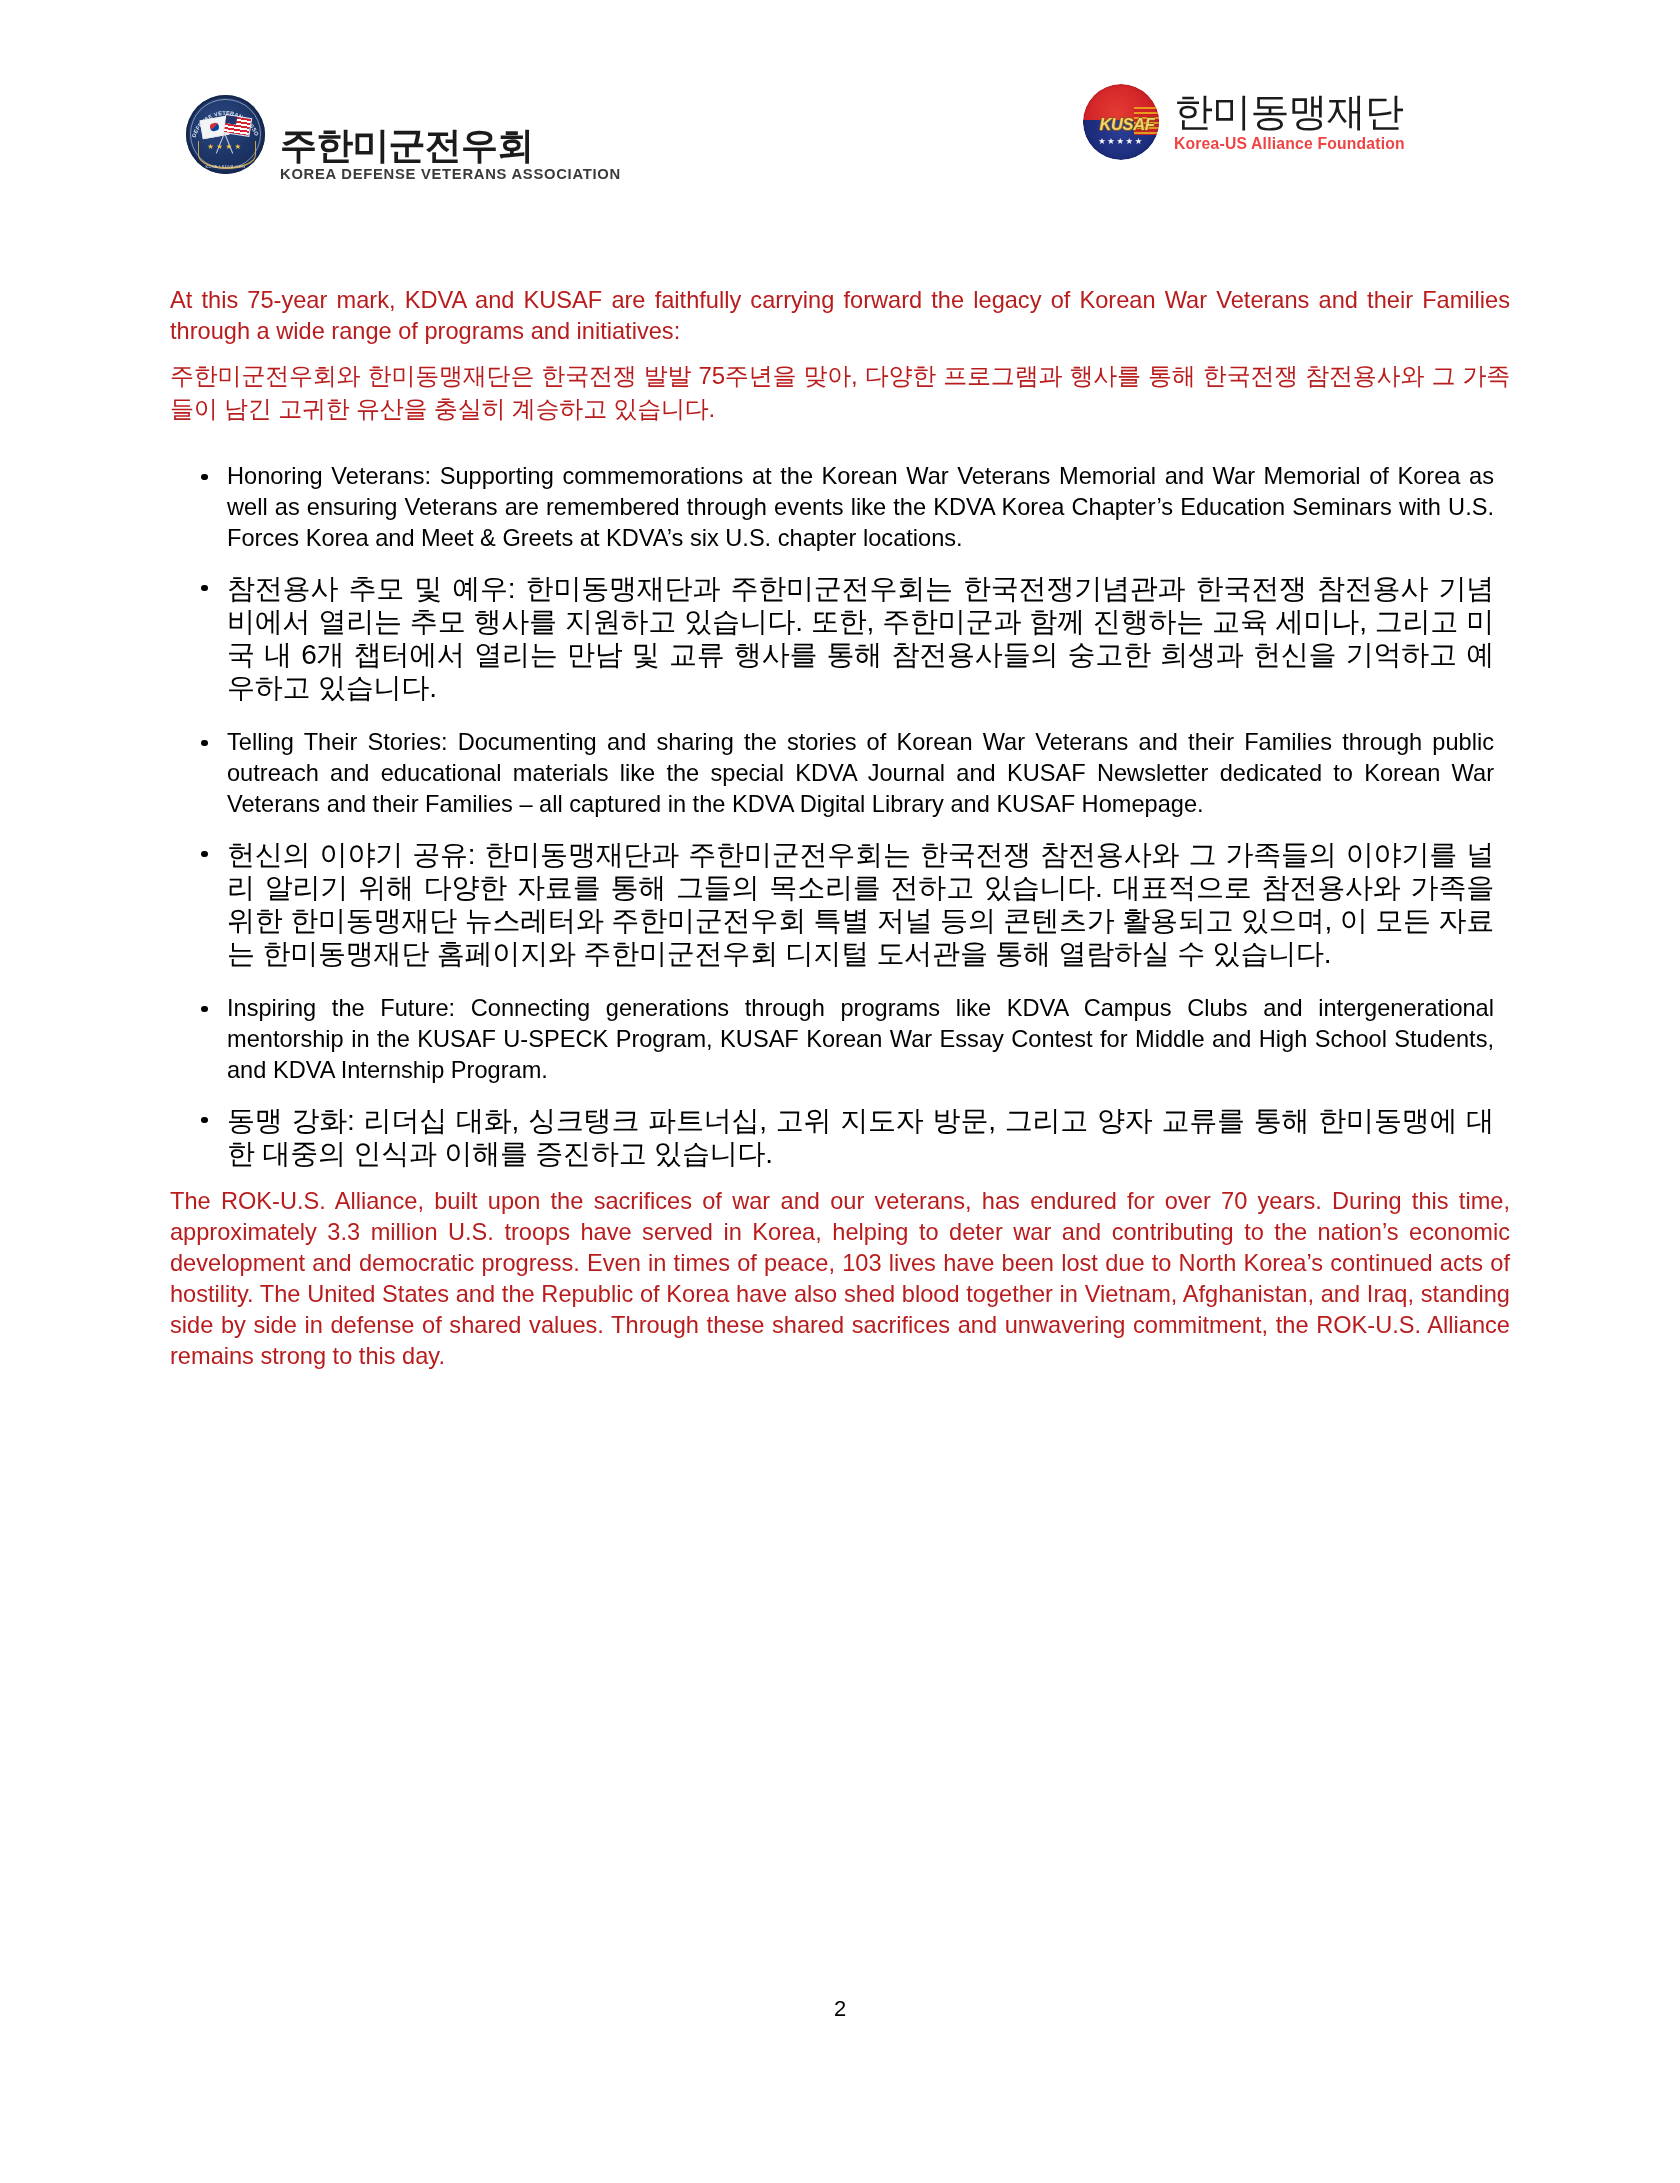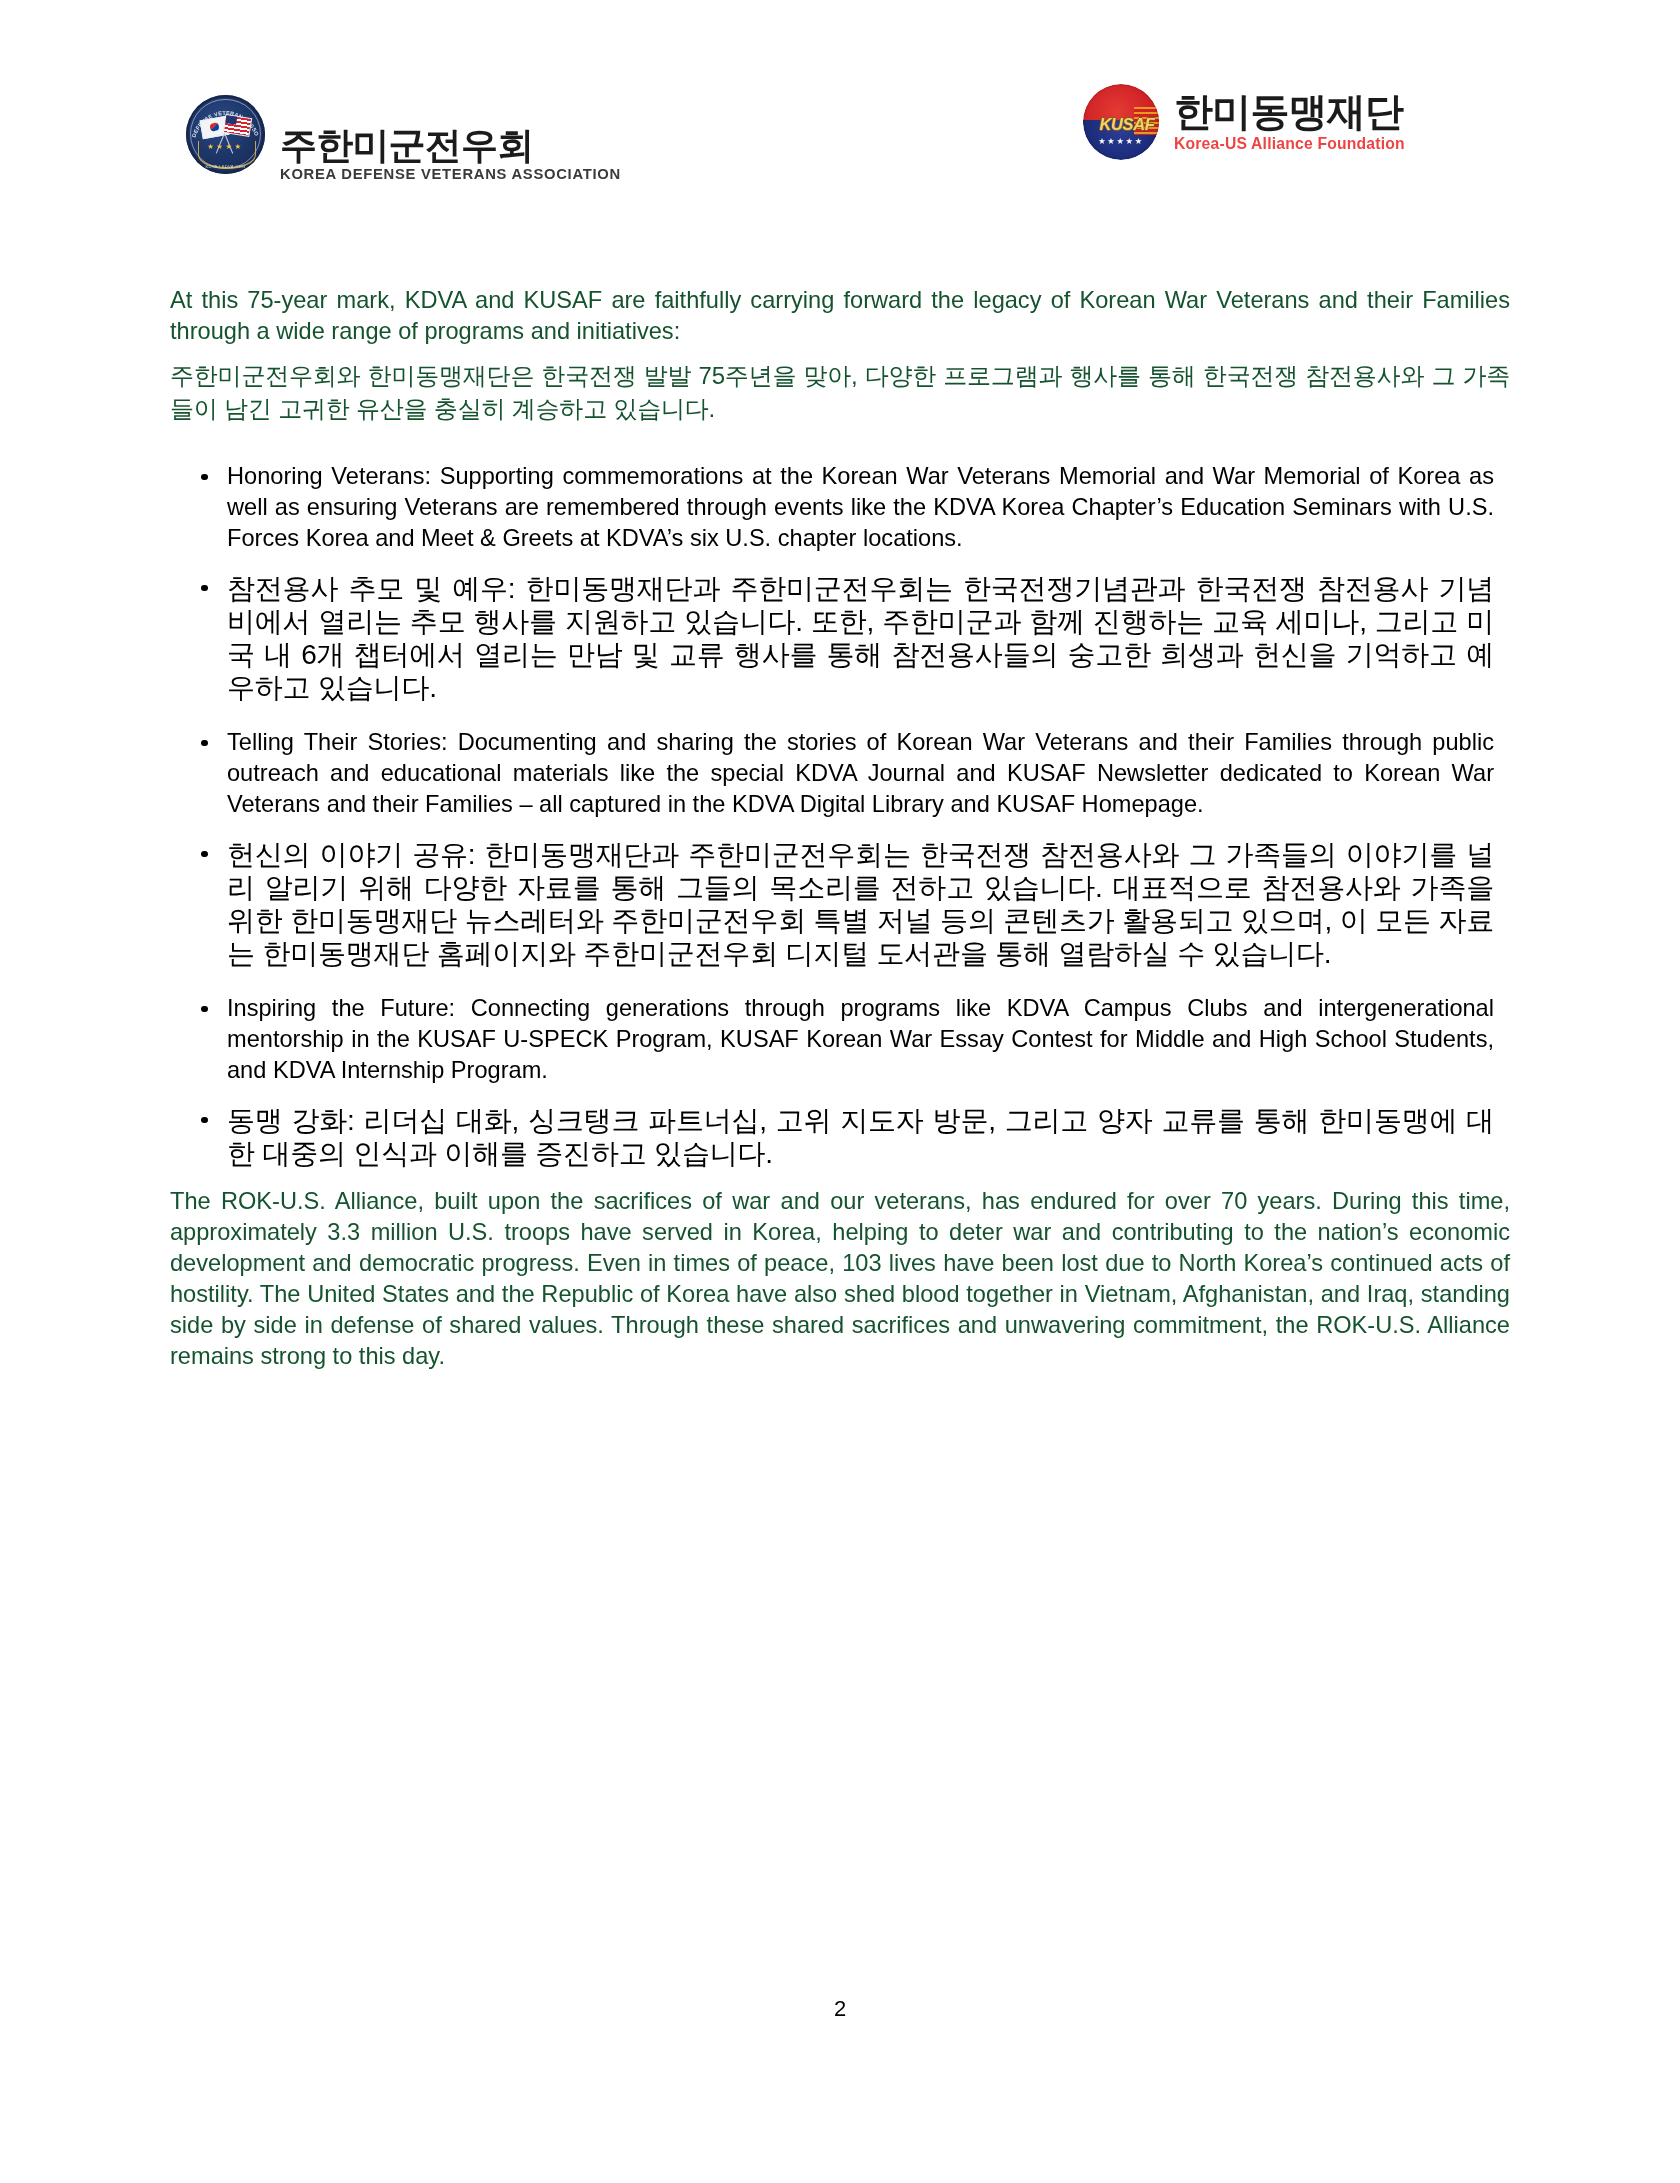--- a/index.html
+++ b/index.html
@@ -226,21 +226,21 @@
   .kusaf-emblem .rim {
     position: absolute;
     left: 0; top: 0; right: 0; bottom: 0;
     border-radius: 50%;
     box-shadow: inset 0 0 2.5px 0.8px rgba(0,0,0,.18);
   }
 
   .kusaf-wordmark { display: flex; flex-direction: column; justify-content: center; }
   .kusaf-ko {
     font-size: 39px;
-    font-weight: bold;
+    font-weight: normal;
     letter-spacing: -0.8px;
     color: #1b1b1b;
     line-height: 1.04;
     white-space: nowrap;
   }
   .kusaf-en {
     font-size: 15.7px;
     font-weight: bold;
     letter-spacing: 0.2px;
     color: #ef4444;
@@ -257,21 +257,21 @@
     top: 285px;
     width: 1340px;
   }
 
   p.para {
     margin: 0 0 0 0;
     font-size: 23.6px;
     line-height: 31px;
     text-align: justify;
     text-justify: inter-word;
-    color: #14532d;
+    color: #b91c1c;
   }
   p.para.en { font-size: 23.6px; }
   p.para.ko {
     font-size: 24px;
     line-height: 33px;
     letter-spacing: -0.2px;
   }
   .gap-sm { height: 11.6px; }
   .gap-md { height: 20px; }
 

